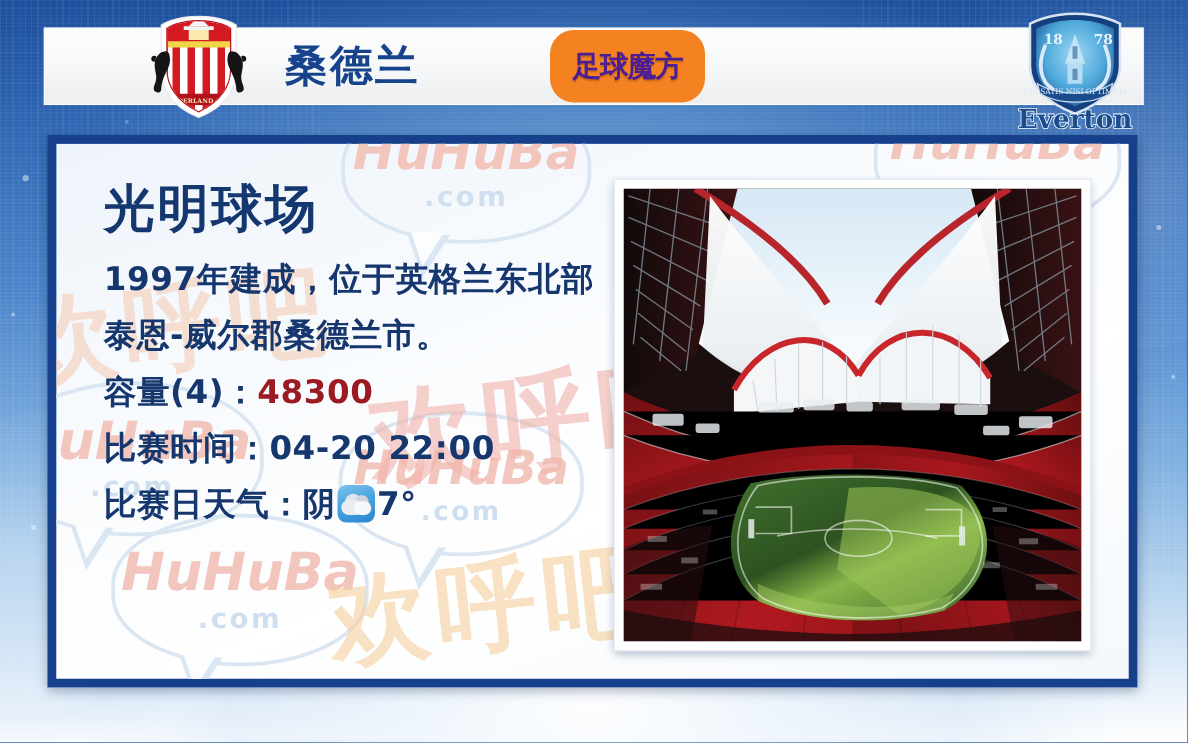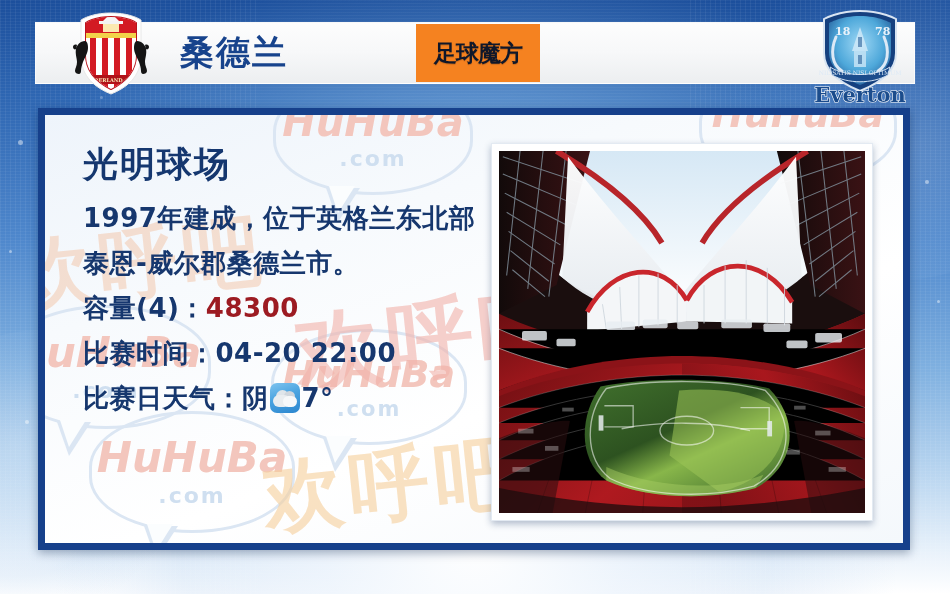--- a/index.html
+++ b/index.html
@@ -42,37 +42,38 @@
   }
   .dot{ position:absolute; border-radius:50%; background:rgba(255,255,255,.45); }
 
   
   #header{
     position:absolute; left:35px; top:22px; width:880px; height:62px;
     background:linear-gradient(180deg,#fdfdfd 0%,#f7f8f9 48%,#eceef0 100%);
     border:1px solid rgba(255,255,255,.6);
     display:flex; align-items:center;
   }
-  .hdr-left{ flex:1 1 0; display:flex; align-items:center; padding-left:10px; }
+  .hdr-left{ flex:1 1 0; display:flex; align-items:center; padding-left:10px;margin-left:48px; }
   .hdr-right{ flex:1 1 0; display:flex; align-items:center; justify-content:flex-end; padding-right:4px; }
   .hdr-center{ width:130px; display:flex; align-items:center; justify-content:center; }
 
   .team-name{
     font-size:34px; font-weight:bold; color:#17438c; letter-spacing:2px;
     font-family:"DejaVu Sans","Liberation Sans",sans-serif;
   }
   .hdr-left .team-name{ margin-left:26px; }
   .hdr-right .team-name{ margin-right:20px; }
 
   .center-logo{
     width:124px; height:58px; background:#f58220;
     display:flex; align-items:center; justify-content:center;
-    color:#0f172a; font-size:23px; font-weight:bold; letter-spacing:-1px;
+    color:#4c1d95; font-size:23px; font-weight:bold; letter-spacing:-1px;
     font-family:"DejaVu Sans","Liberation Sans",sans-serif;
     text-shadow:0 1px 1px rgba(0,0,0,.18);
+    border-radius:19px;
   }
 
   
   .crest{ position:relative; flex:0 0 auto; }
   .crest svg{ display:block; }
   .crest-sun{ width:86px; height:84px; margin-left:22px; }
   .crest-eve{ width:108px; height:98px; margin-right:-4px; margin-top:6px; }
 
   
   #panel{
@@ -100,21 +101,21 @@
   .bubble .tail i{
     position:absolute; left:-9px; top:-36px; width:0;height:0;
     border-left:9px solid transparent; border-right:17px solid transparent;
     border-top:27px solid #fbfdfe;
   }
   .huan{ font-weight:bold; white-space:nowrap; line-height:1; }
 
   
   .txt{ position:absolute; left:38px; top:30px; z-index:5; }
   .st-title{
-    font-size:35px; font-weight:bold; color:#15376f; letter-spacing:2px;
+    font-size:41px; font-weight:bold; color:#15376f; letter-spacing:2px;
     line-height:1.1; margin-bottom:12px;
   }
   .st-line{
     font-size:26px; font-weight:bold; color:#16376e; line-height:45px;
     white-space:nowrap; letter-spacing:.5px;
   }
   .red{ color:#9c1b22; }
   .navy{ color:#16376e; }
   .times{ color:#7b7f85; font-weight:bold; padding:0 2px; }
 

